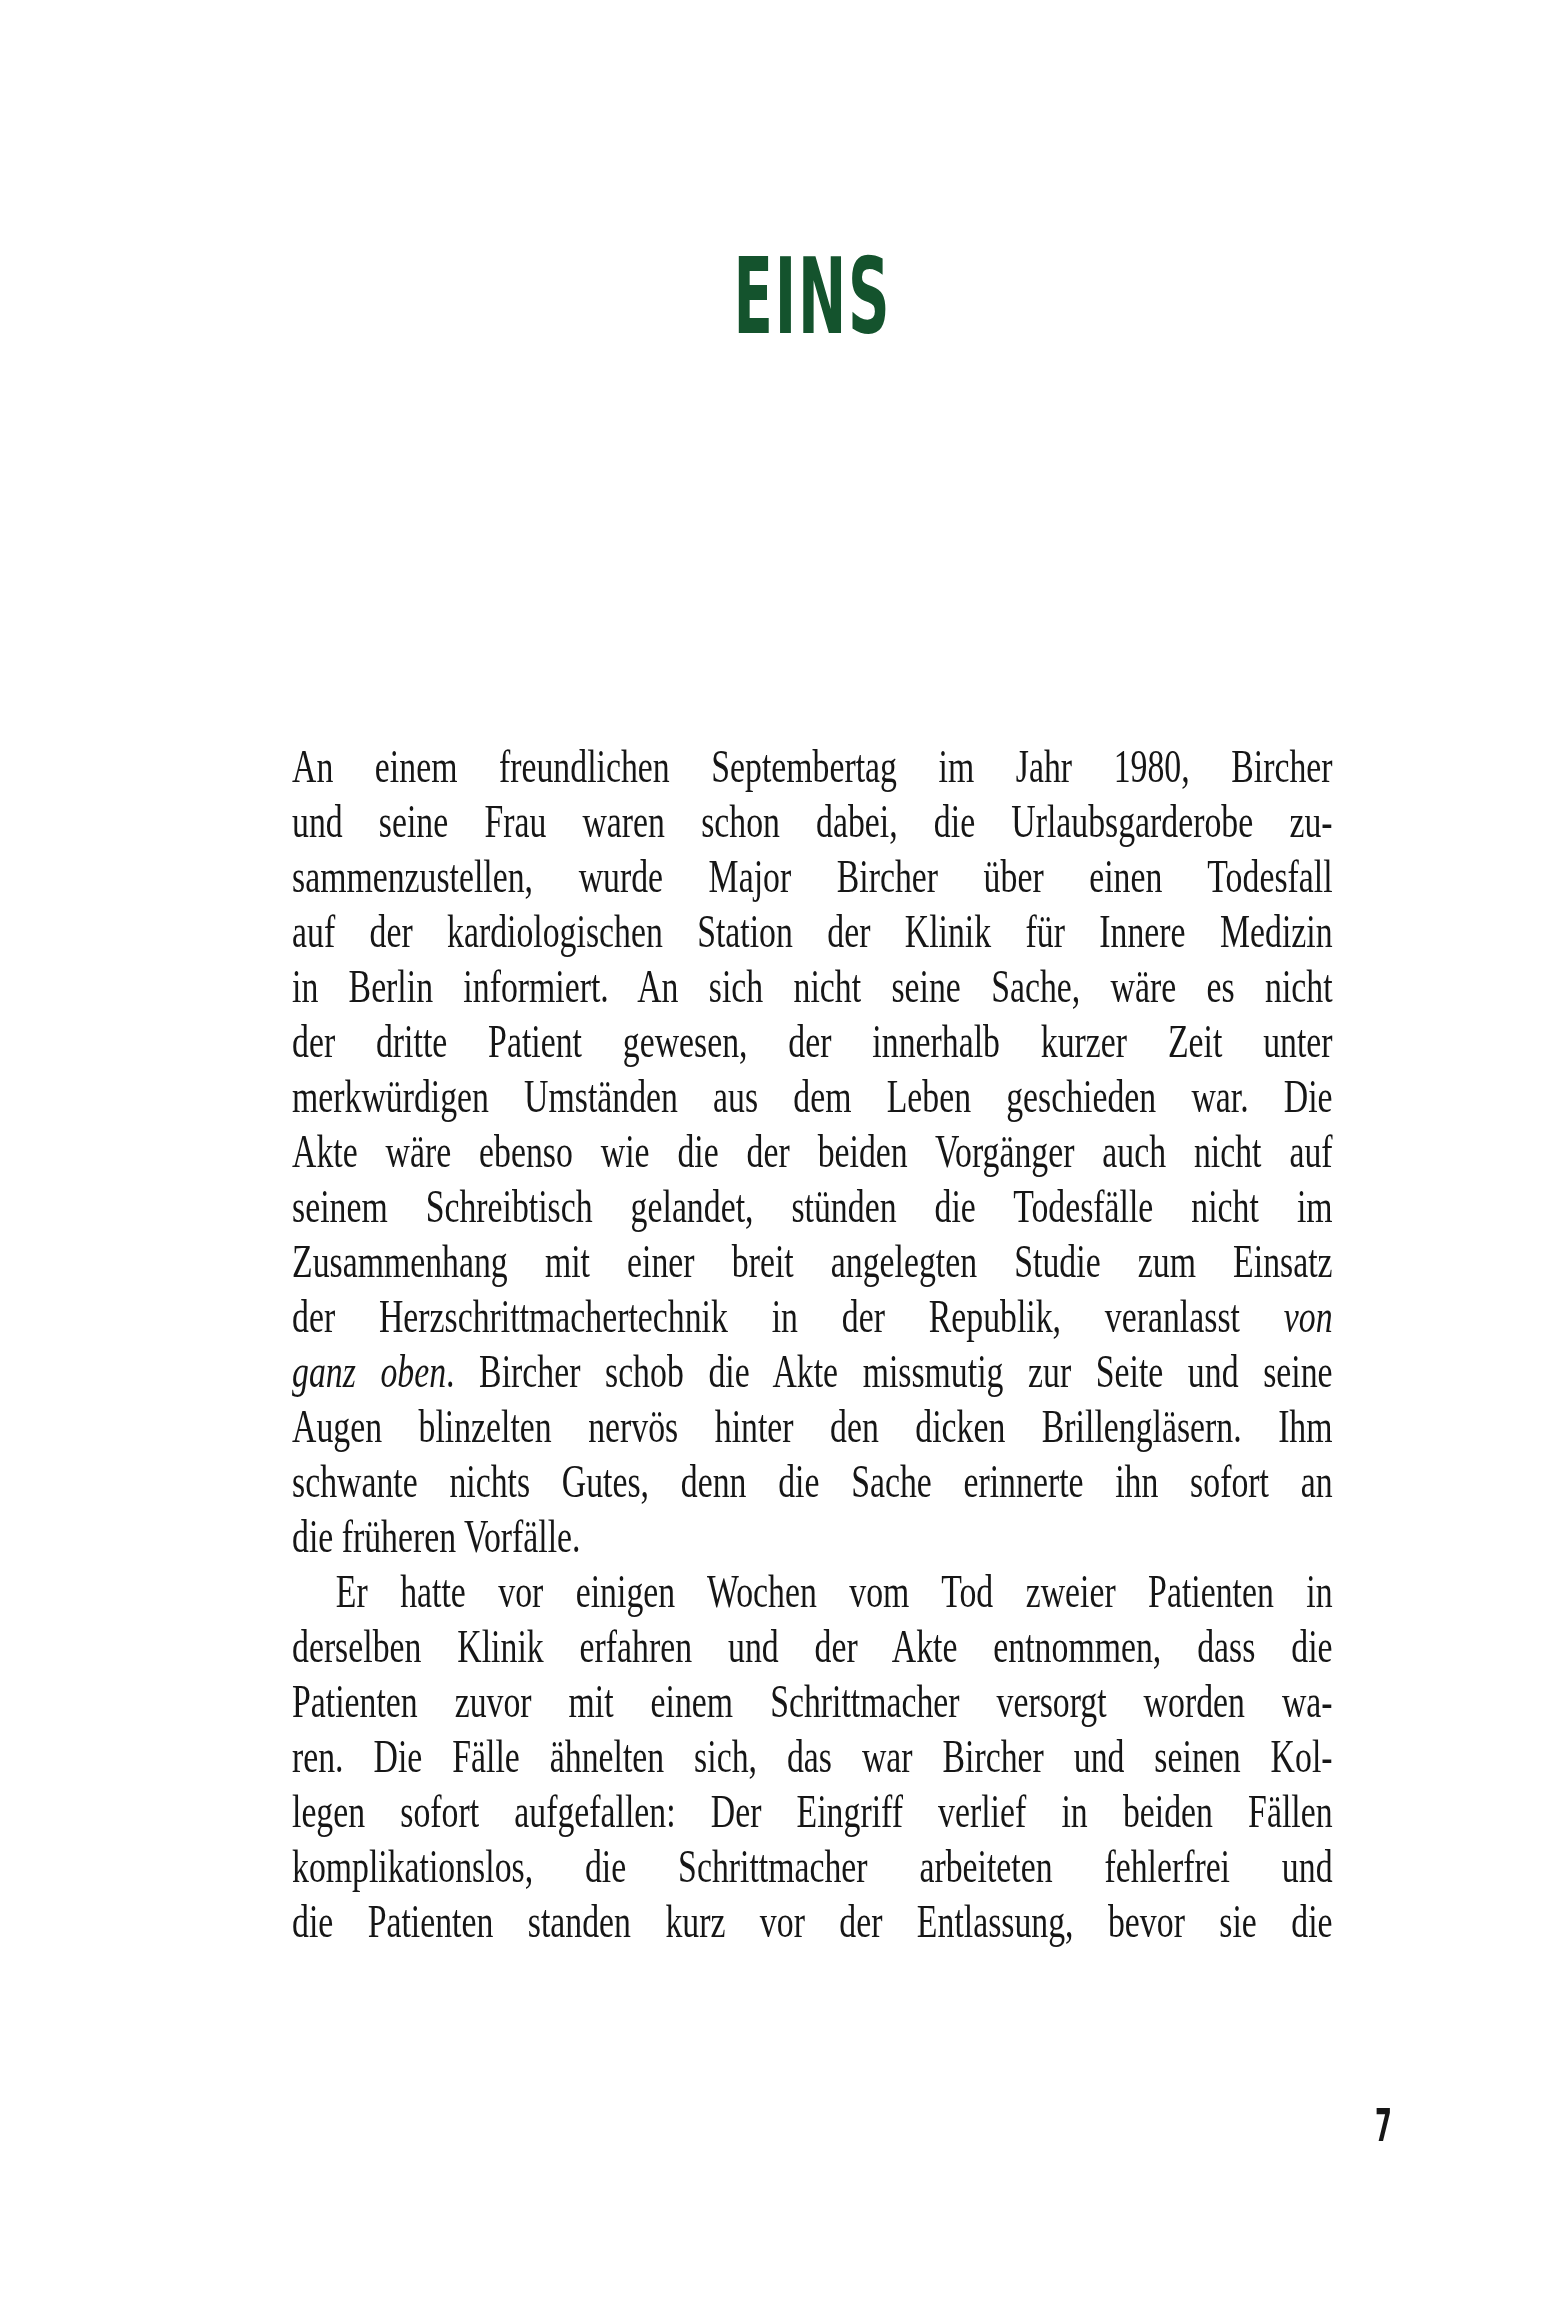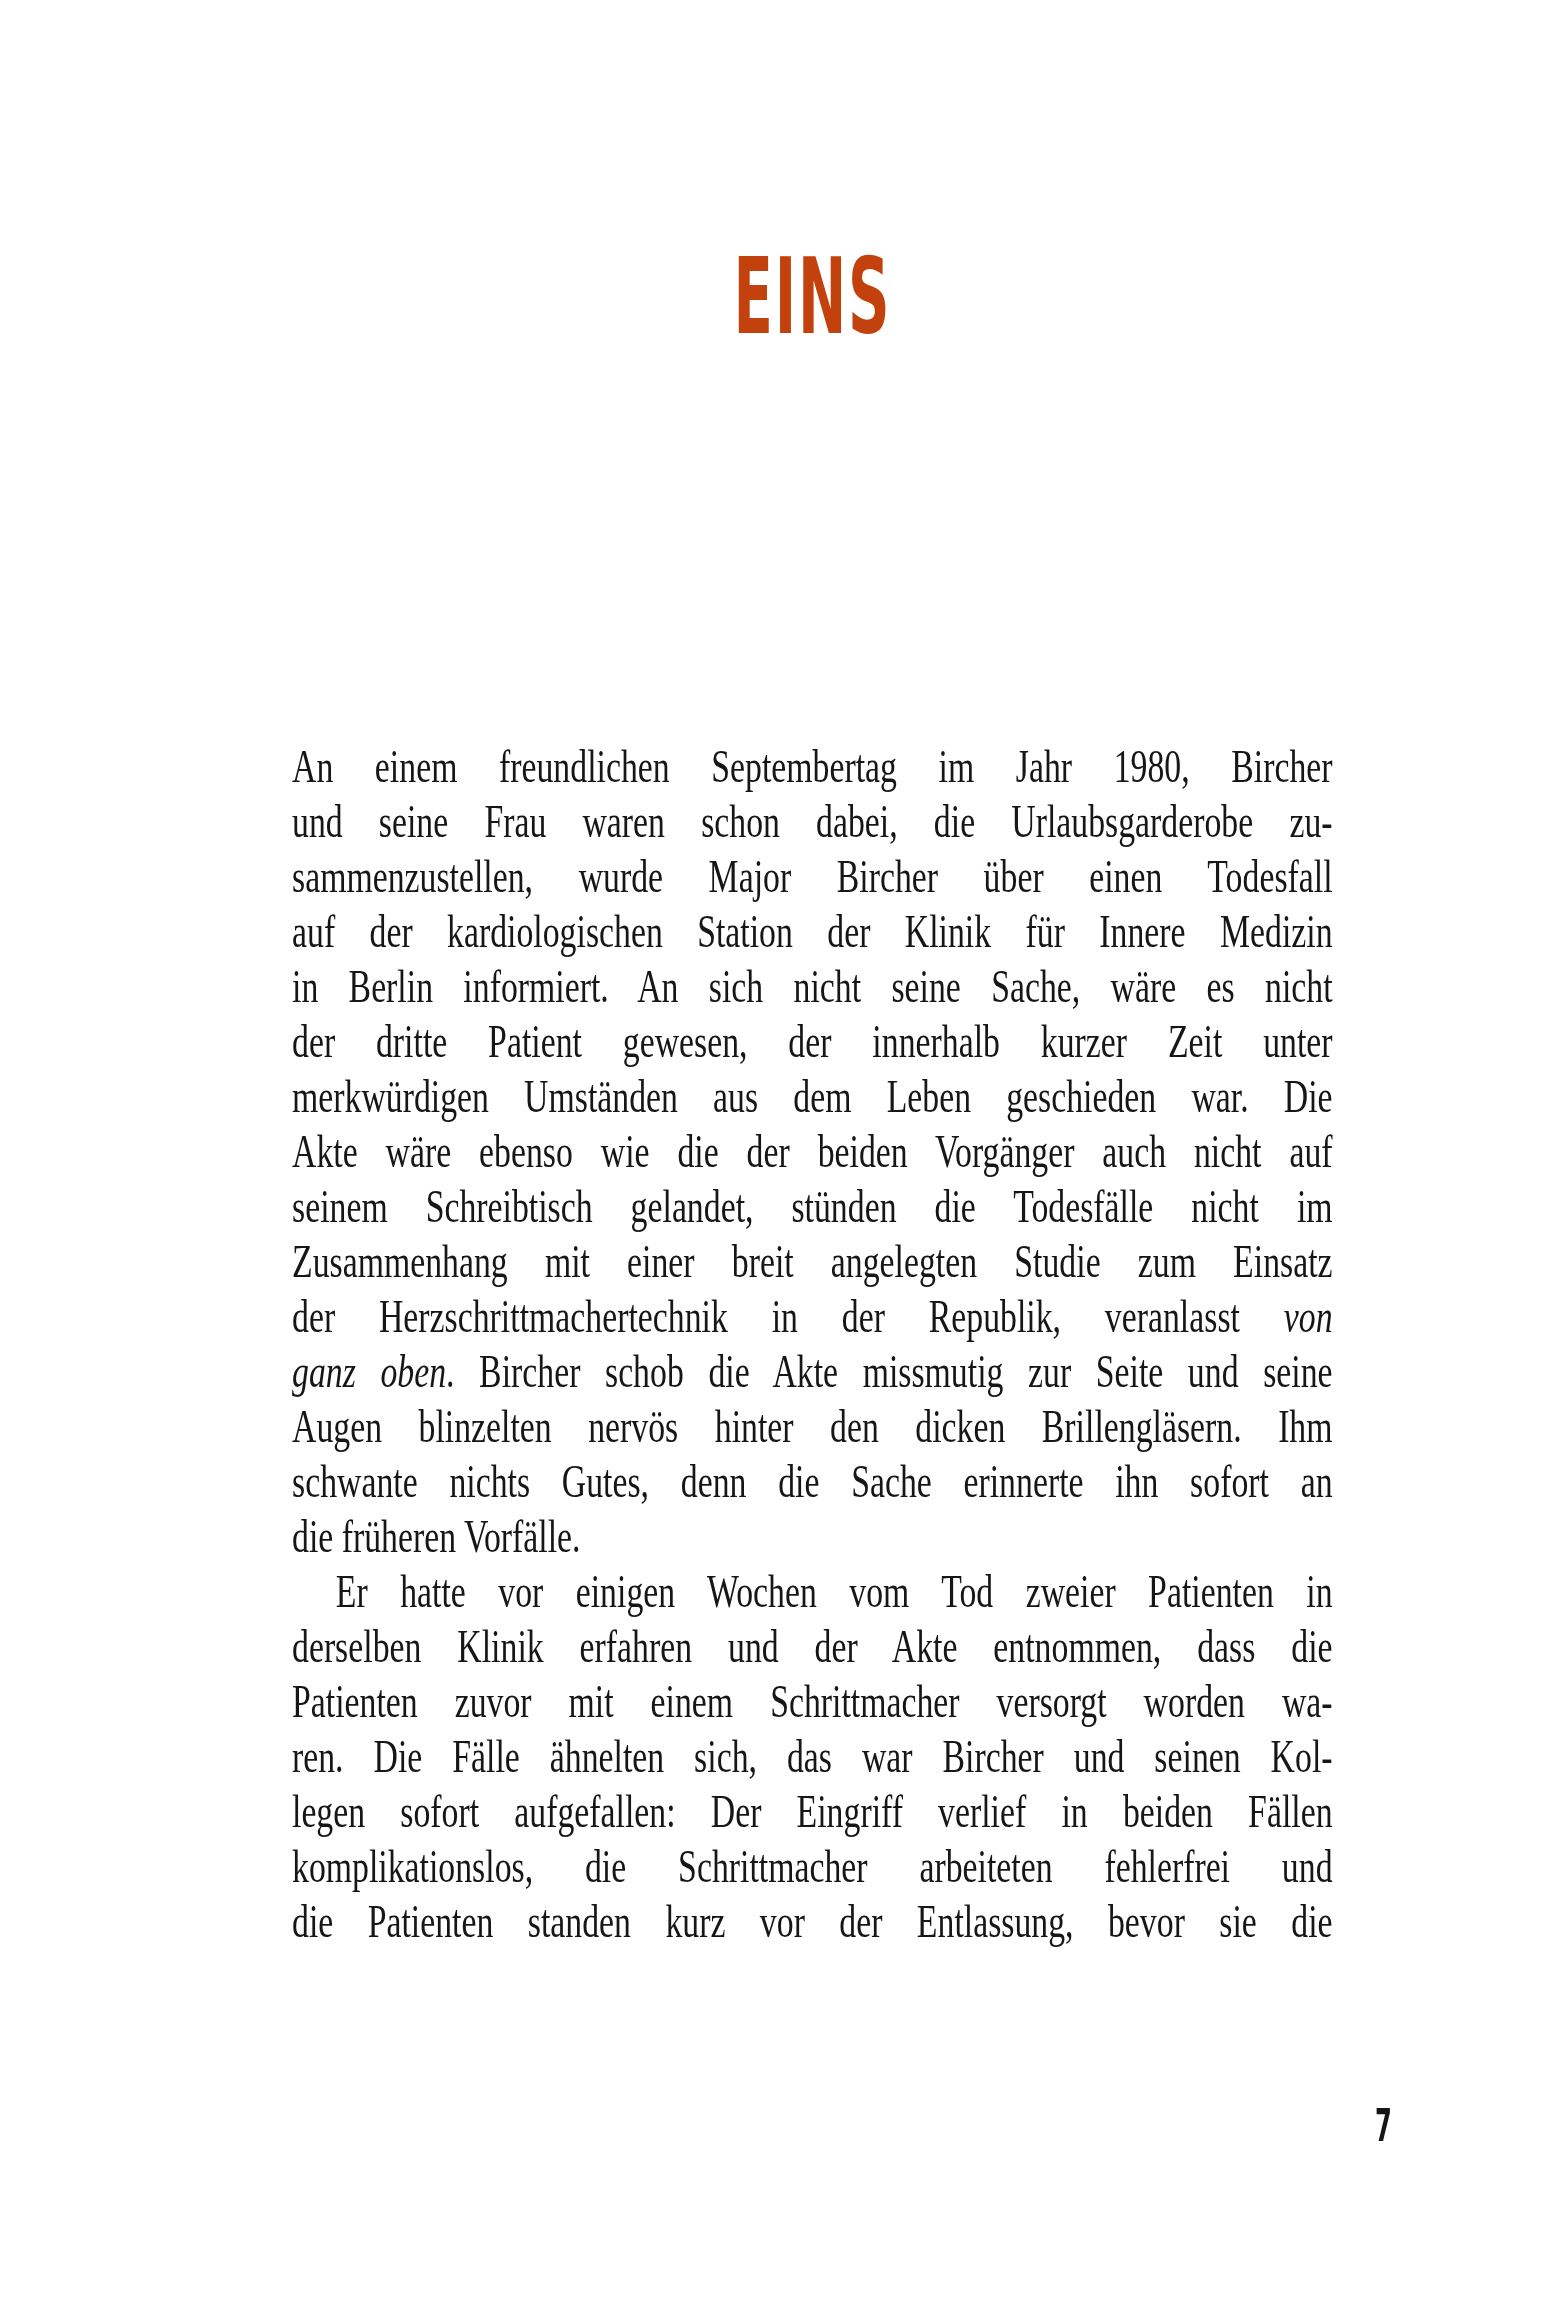--- a/index.html
+++ b/index.html
@@ -14,21 +14,21 @@
   .chapter-heading {
     position: absolute;
     left: 292px;
     top: 245px;
     width: 1041px;
     text-align: center;
     font-family: "DejaVu Sans", sans-serif;
     font-weight: 700;
     font-size: 105px;
     line-height: 1;
-    color: #c2410c;
+    color: #14532d;
     white-space: nowrap;
   }
   .chapter-heading .condensed {
     display: inline-block;
     transform: scaleX(0.55);
     transform-origin: 50% 50%;
     letter-spacing: 0.03em;
   }
   .body-text {
     position: absolute;

